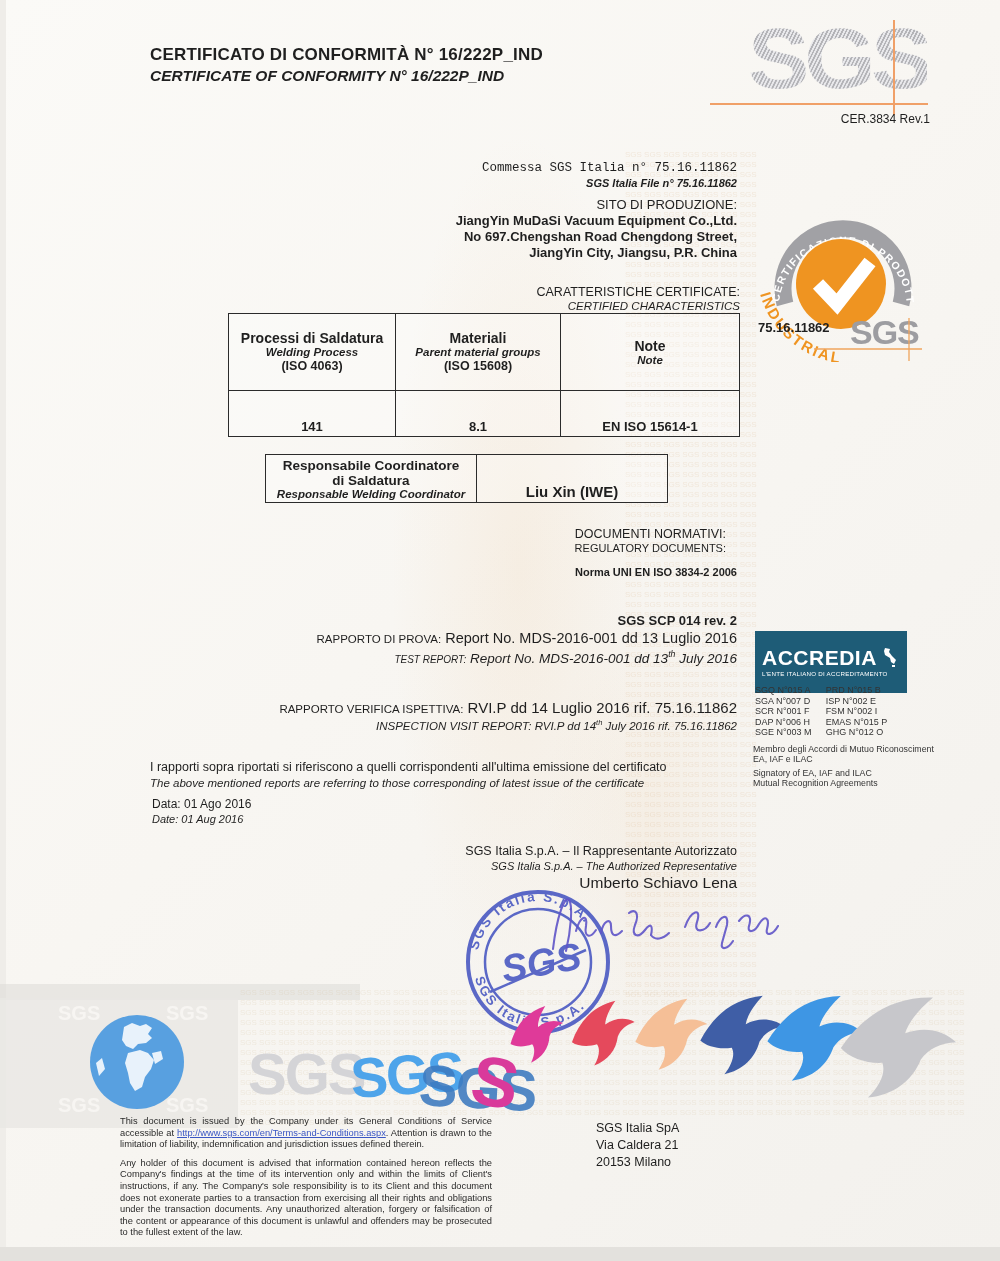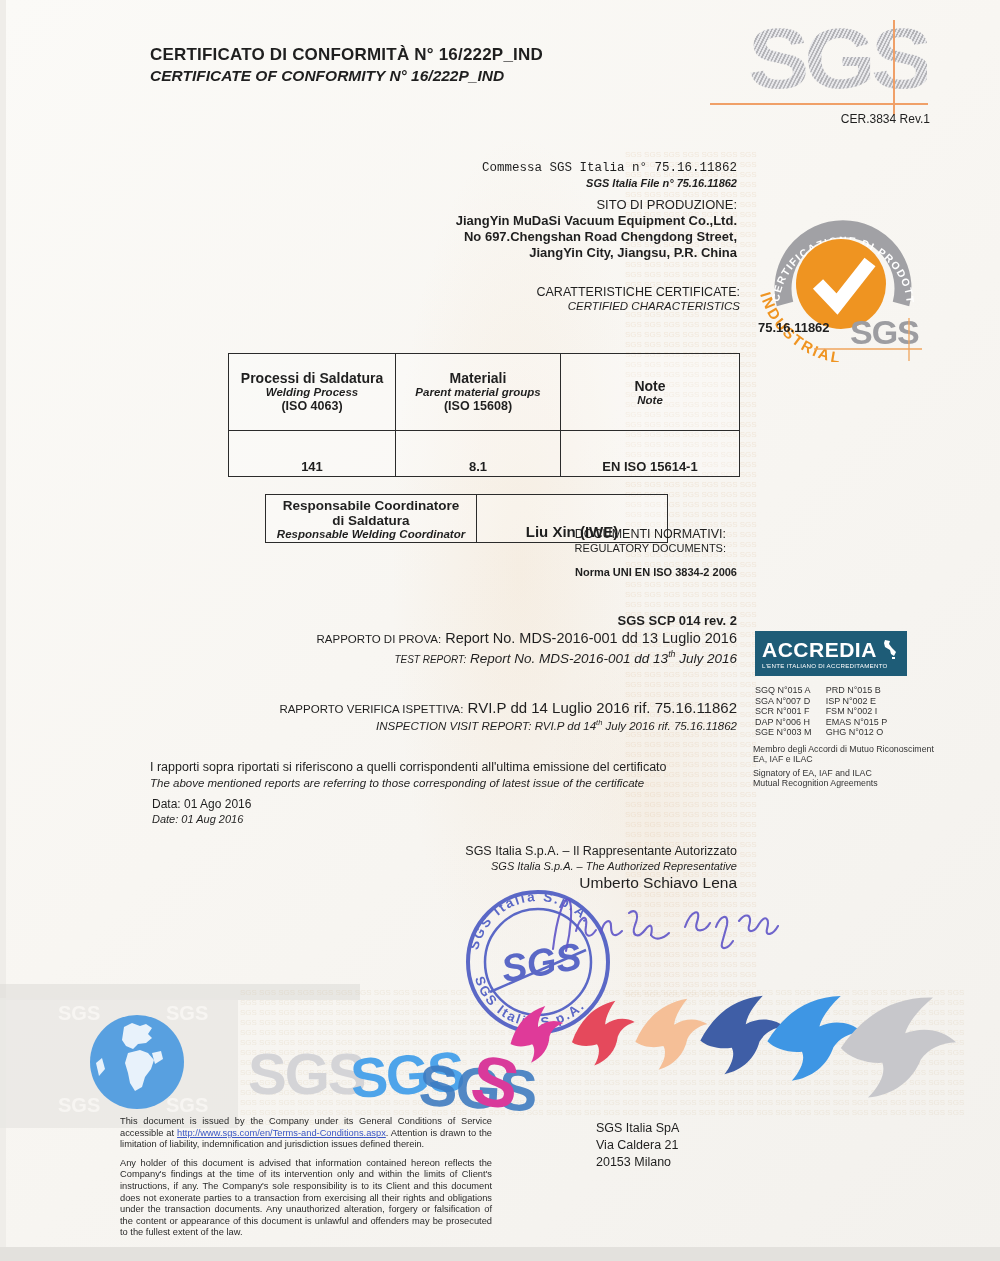--- a/index.html
+++ b/index.html
@@ -39,21 +39,21 @@
   .commessa{right:263px;top:161px;width:420px;line-height:15px;}
   .commessa-it{font-size:12.5px;font-family:Liberation Mono, monospace;}
   .commessa-en{font-size:11px;font-weight:bold;font-style:italic;}
   .sito{right:263px;top:197px;width:480px;line-height:16px;}
   .sito-label{font-size:13px;}
   .sito-line{font-size:13px;font-weight:bold;}
   .caratteristiche{right:260px;top:285px;width:420px;line-height:14px;}
   .car-it{font-size:12.5px;}
   .car-en{font-size:11.5px;font-style:italic;}
   
-  .tbl{border:1.6px solid #2b2b2b;display:grid;background:rgba(255,255,255,.25);margin-top:40px;}
+  .tbl{border:1.6px solid #2b2b2b;display:grid;background:rgba(255,255,255,.25);}
   .tbl1{left:228px;top:313px;grid-template-columns:167px 165px 178px;grid-template-rows:77px 45px;}
   .tbl2{left:265px;top:454px;grid-template-columns:211px 190px;grid-template-rows:47px;}
   .cell{display:flex;flex-direction:column;align-items:center;justify-content:center;
     border-right:1.4px solid #2b2b2b;border-bottom:1.4px solid #2b2b2b;padding:2px 4px;}
   .cell:last-child,.cell.lastcol{border-right:none;}
   .cell.lastrow{border-bottom:none;justify-content:flex-end;}
   .h-title{font-size:14px;font-weight:bold;line-height:16px;text-align:center;}
   .h-sub{font-size:11.5px;font-weight:bold;font-style:italic;line-height:13px;}
   .h-ref{font-size:12.5px;font-weight:bold;line-height:15px;}
   .d-val{font-size:13px;font-weight:bold;}
@@ -74,21 +74,21 @@
   .verifica .lbl{font-size:11.5px;}
   .inspection{right:263px;top:718px;width:560px;font-size:11.5px;font-style:italic;}
   sup{font-size:65%;}
   .note-block{left:150px;top:759px;width:590px;line-height:16px;}
   .note-it{font-size:12.5px;}
   .note-en{font-size:11.5px;font-style:italic;}
   .date-block{left:152px;top:797px;line-height:15px;}
   .date-it{font-size:12px;}
   .date-en{font-size:11px;font-style:italic;}
   
-  .accredia-box{left:755px;top:631px;width:152px;height:45px;background:#1e5c77;color:#fff;
+  .accredia-box{left:755px;top:631px;width:152px;height:62px;background:#1e5c77;color:#fff;
     display:flex;flex-direction:column;justify-content:center;padding:2px 7px;box-sizing:border-box;}
   .accredia-row{display:flex;align-items:center;gap:5px;}
   .accredia-name{font-size:21px;font-weight:bold;letter-spacing:.5px;line-height:22px;}
   .accredia-tag{font-size:6.2px;letter-spacing:.25px;margin-top:1px;white-space:nowrap;}
   .codes{left:755px;top:685px;display:flex;gap:14px;font-size:9px;line-height:10.5px;color:#333;}
   .member{left:753px;width:230px;font-size:8.8px;line-height:10px;color:#333;white-space:nowrap;}
   
   .rep-block{right:263px;top:844px;width:480px;line-height:14.5px;}
   .rep-it{font-size:12.5px;}
   .rep-en{font-size:11px;font-style:italic;}

